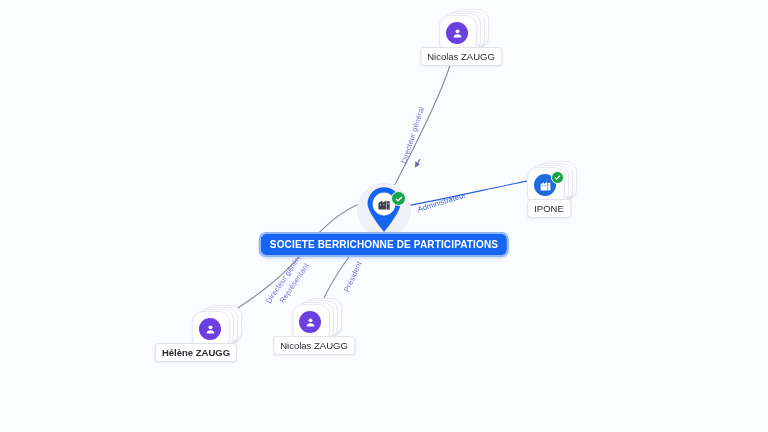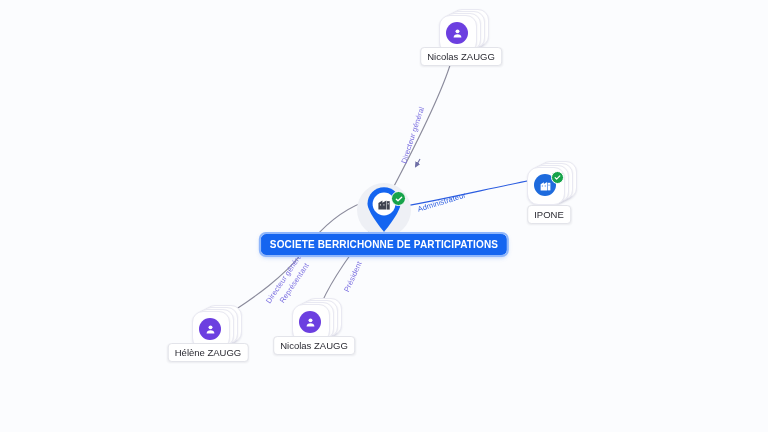--- a/index.html
+++ b/index.html
@@ -187,39 +187,39 @@
           <rect x="17.6" y="10.4" width="1.8" height="1.8" fill="#1e6bdd"></rect>
         </svg>
       </div>
       <div class="check" style="left:24px;top:11px;">
         <svg width="7" height="7" viewBox="0 0 24 24">
           <path d="M4 12.5l5 5 11-11" fill="none" stroke="#fff" stroke-width="4" stroke-linecap="round" stroke-linejoin="round"></path>
         </svg>
       </div>
     </div>
   </div>
-  <div class="lbl" style="left:549px;top:205px;">IPONE</div>
+  <div class="lbl" style="left:549px;top:199px;">IPONE</div>
 
   <div class="node" style="left:214px;top:326px;">
     <div class="node-art">
       <div class="stack">
         <i></i>
           <i></i>
           <i></i>
           <i></i>
       </div>
       <div class="disc person">
         <svg width="13" height="13" viewBox="0 0 24 24">
           <circle cx="12" cy="8" r="3.6" fill="#fff"></circle>
           <path d="M4.8 19.5c0-4 3.3-6 7.2-6s7.2 2 7.2 6z" fill="#fff"></path>
         </svg>
       </div>
     </div>
   </div>
-  <div class="lbl" style="left:208px;top:343px;">Hélène ZAUGG</div>
+  <div class="lbl" style="left:196px;top:343px;font-weight:bold;">Hélène ZAUGG</div>
 
   <div class="node" style="left:314px;top:319px;">
     <div class="node-art">
       <div class="stack">
         <i></i>
           <i></i>
           <i></i>
           <i></i>
       </div>
       <div class="disc person">

